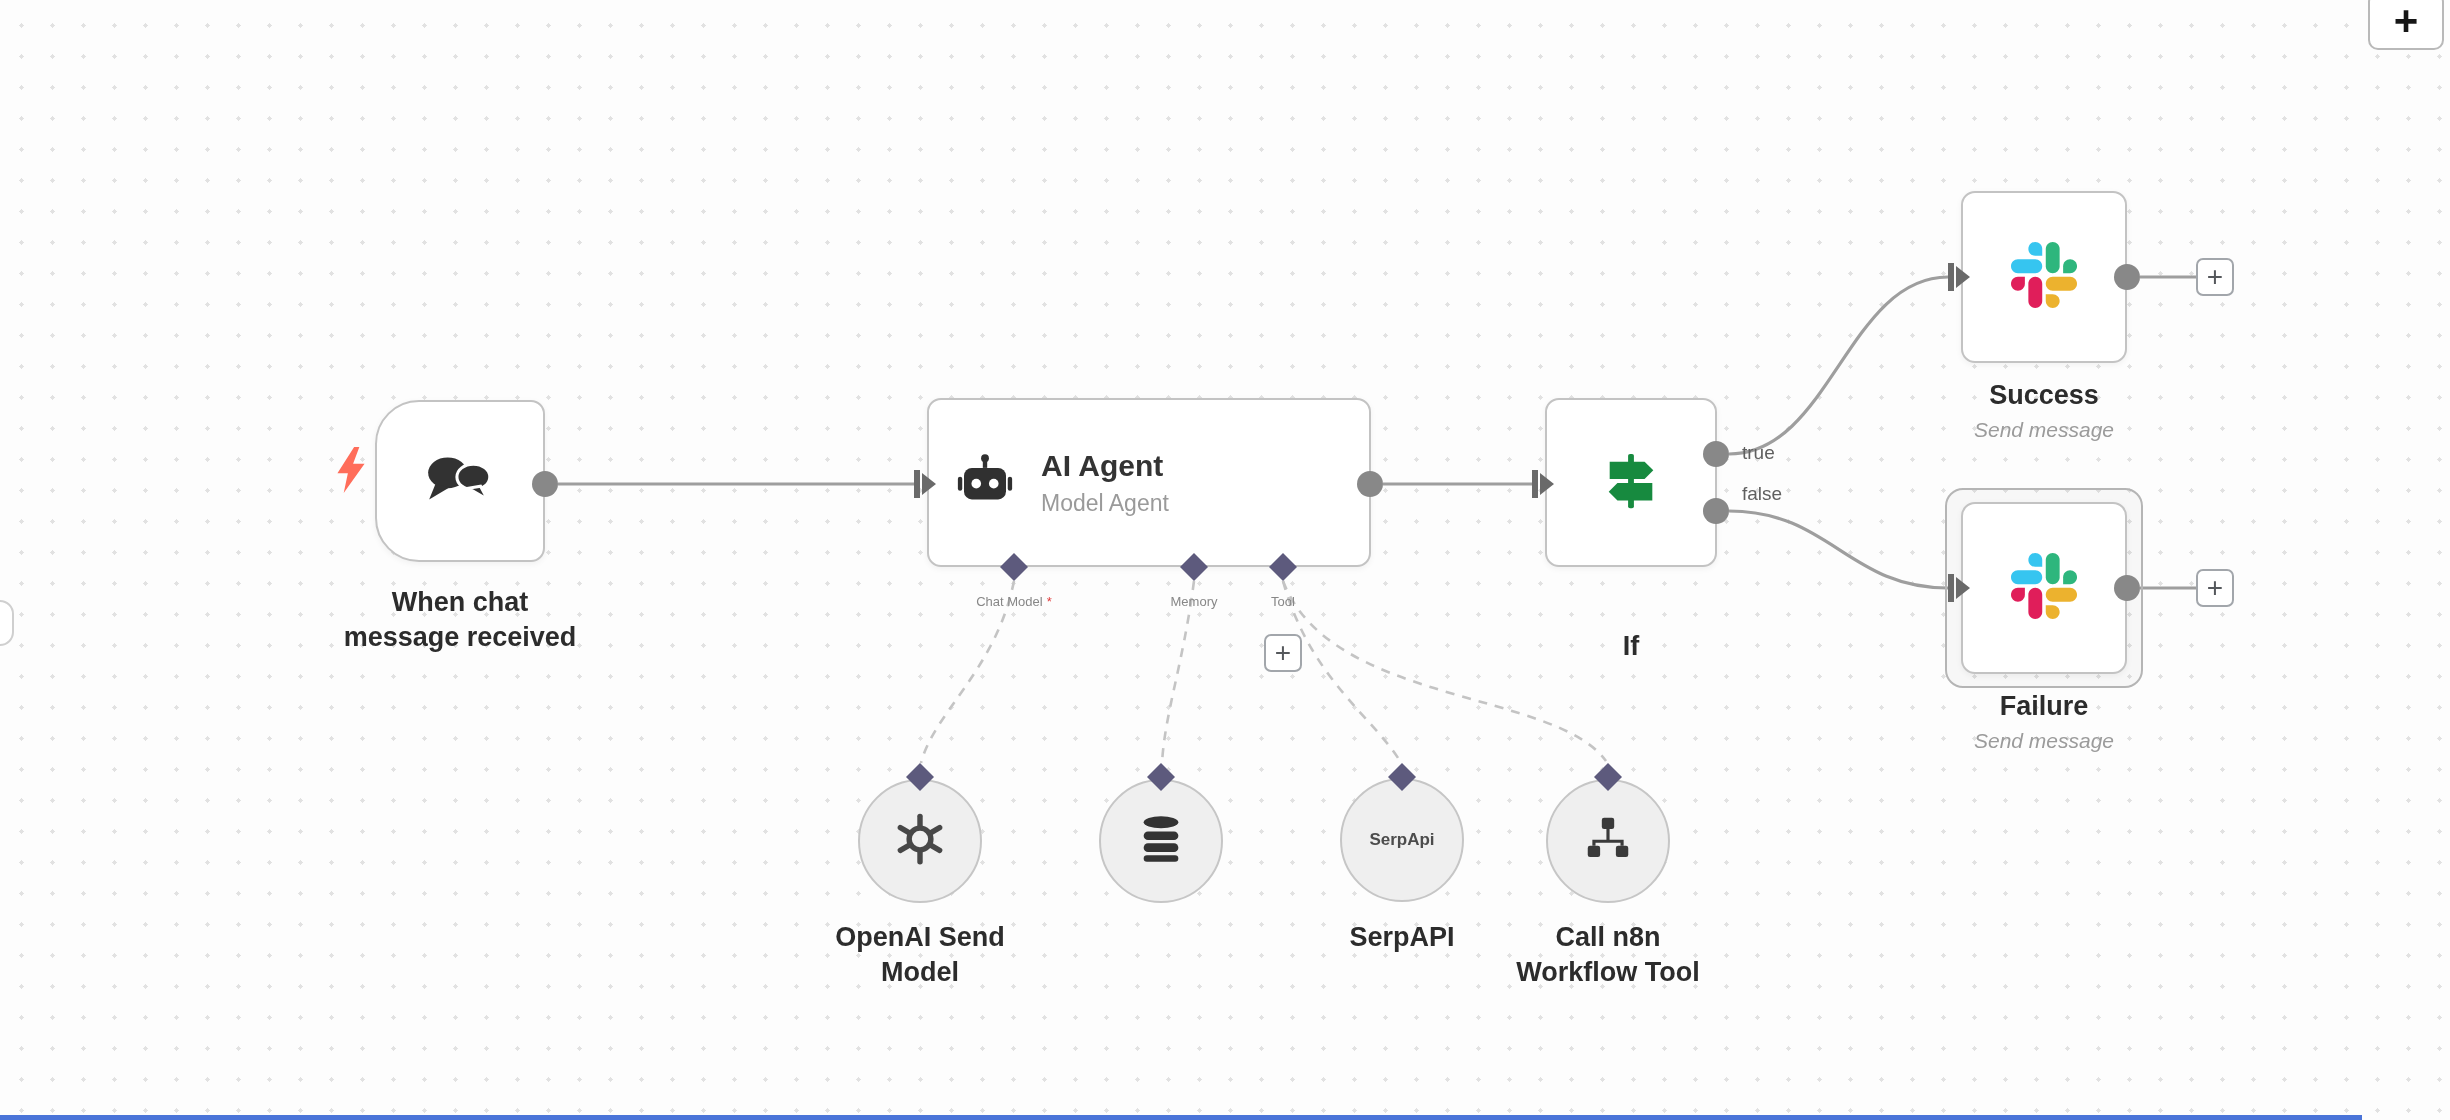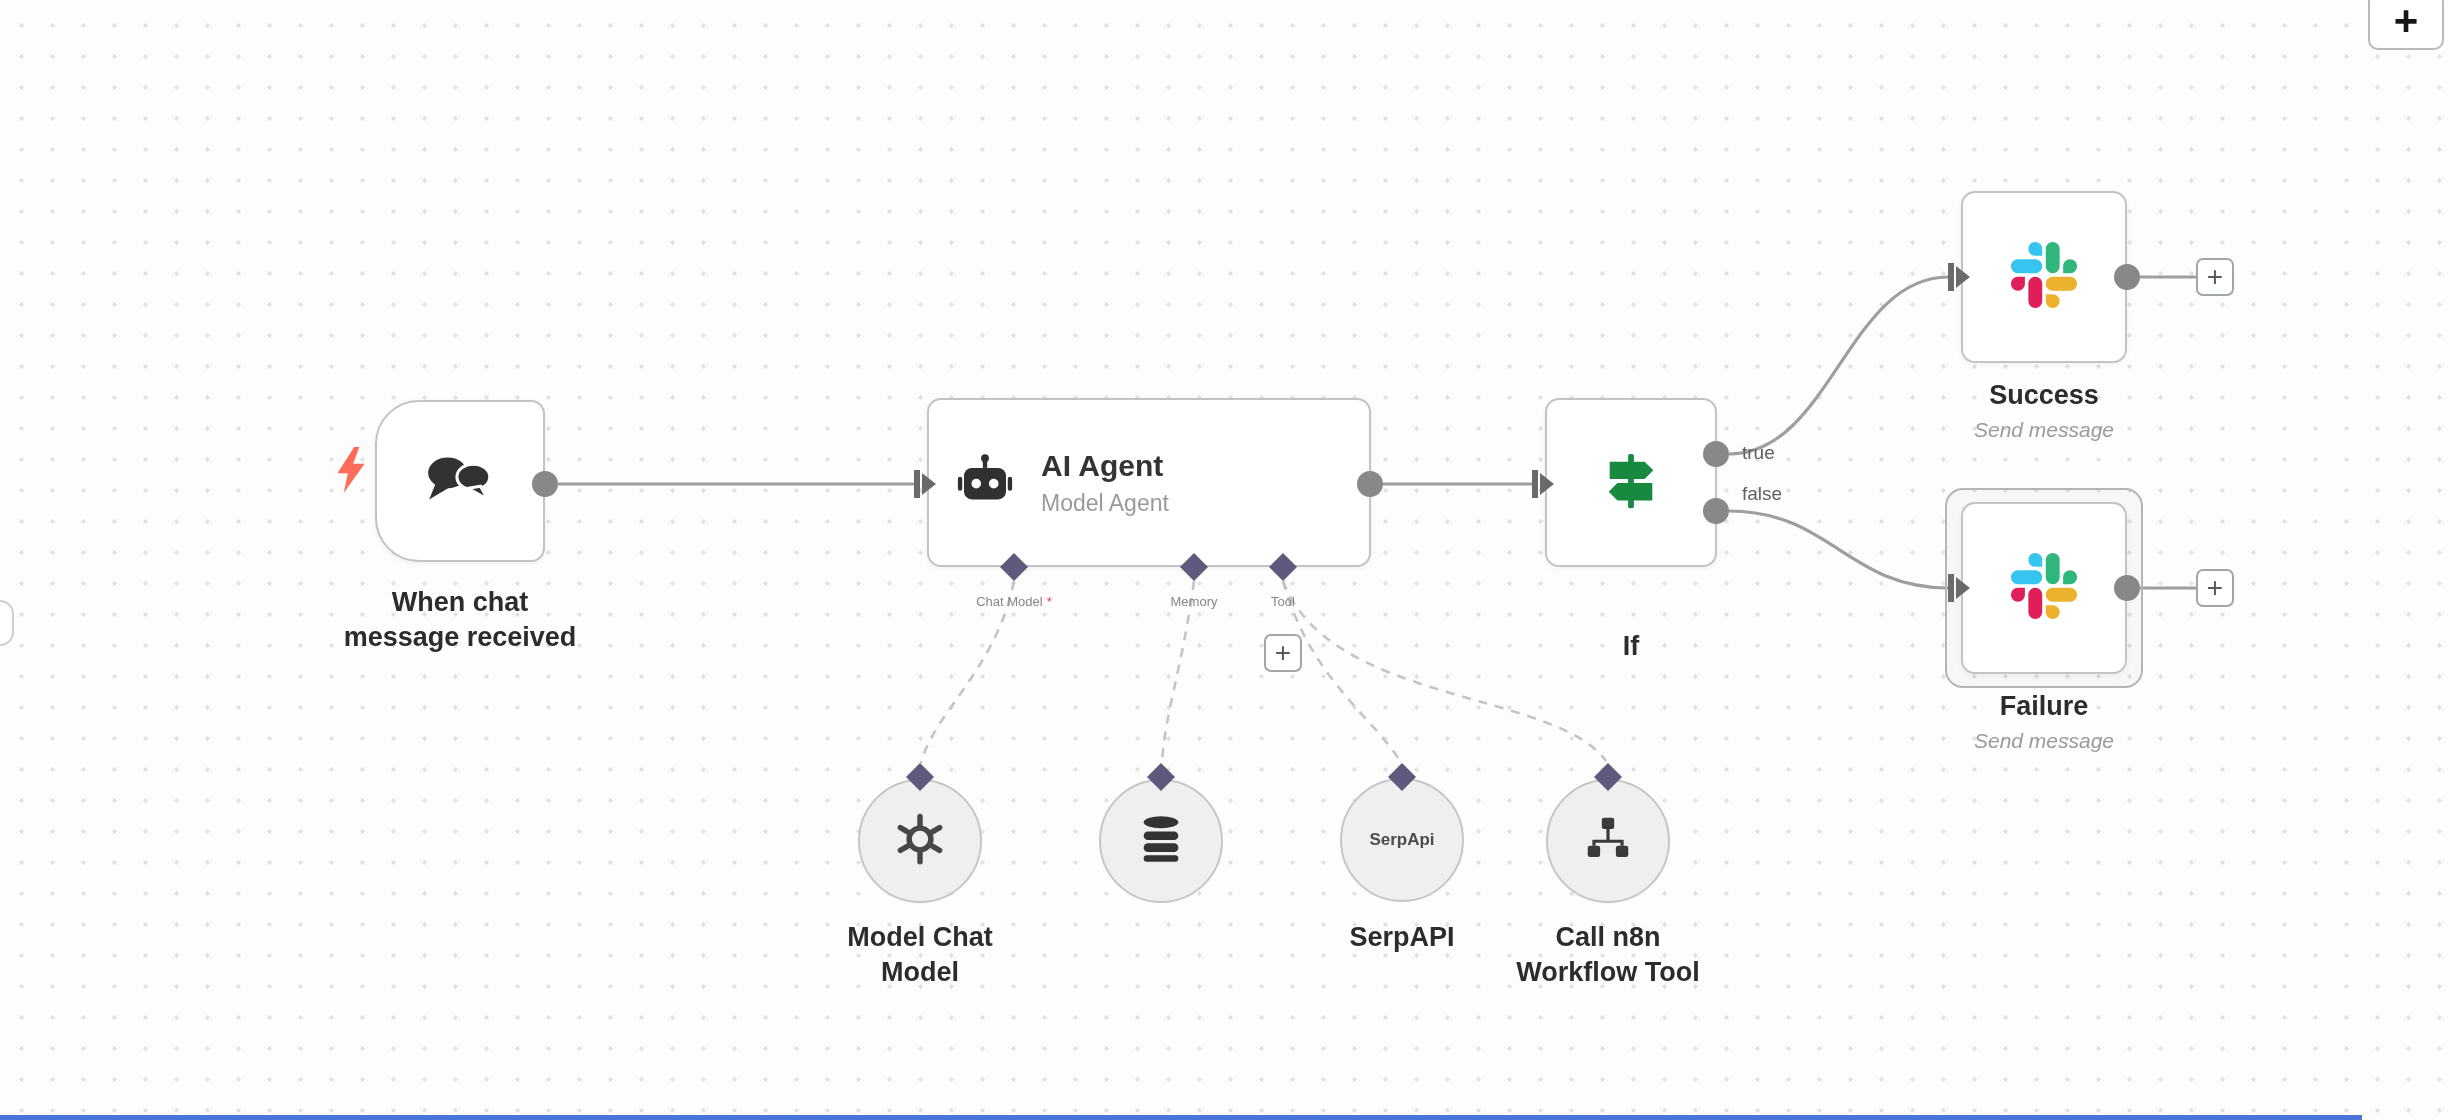--- a/index.html
+++ b/index.html
@@ -228,21 +228,21 @@
           <line x1="32" y1="7" x2="32" y2="19" transform="rotate(120 32 32)"></line>
           <line x1="32" y1="7" x2="32" y2="19" transform="rotate(180 32 32)"></line>
           <line x1="32" y1="7" x2="32" y2="19" transform="rotate(240 32 32)"></line>
           <line x1="32" y1="7" x2="32" y2="19" transform="rotate(300 32 32)"></line>
         </g>
         <circle cx="32" cy="32" r="12" fill="none" stroke="#474747" stroke-width="6"></circle>
       </svg>
     </span>
   </div>
   <div class="node-label" id="openai-label">
-    <div class="title">Model Chat Model</div>
+    <div class="title">OpenAI Send Model</div>
   </div>
 
   <div class="subnode" id="buffer-node">
     <span>
       <svg width="52" height="52" viewBox="0 0 48 48" fill="#333333">
         <ellipse cx="24" cy="8.5" rx="16" ry="5.5"></ellipse>
         <rect x="8" y="17" width="32" height="8" rx="4"></rect>
         <rect x="8" y="28" width="32" height="8" rx="4"></rect>
         <rect x="8" y="39" width="32" height="6" rx="3"></rect>
       </svg>

